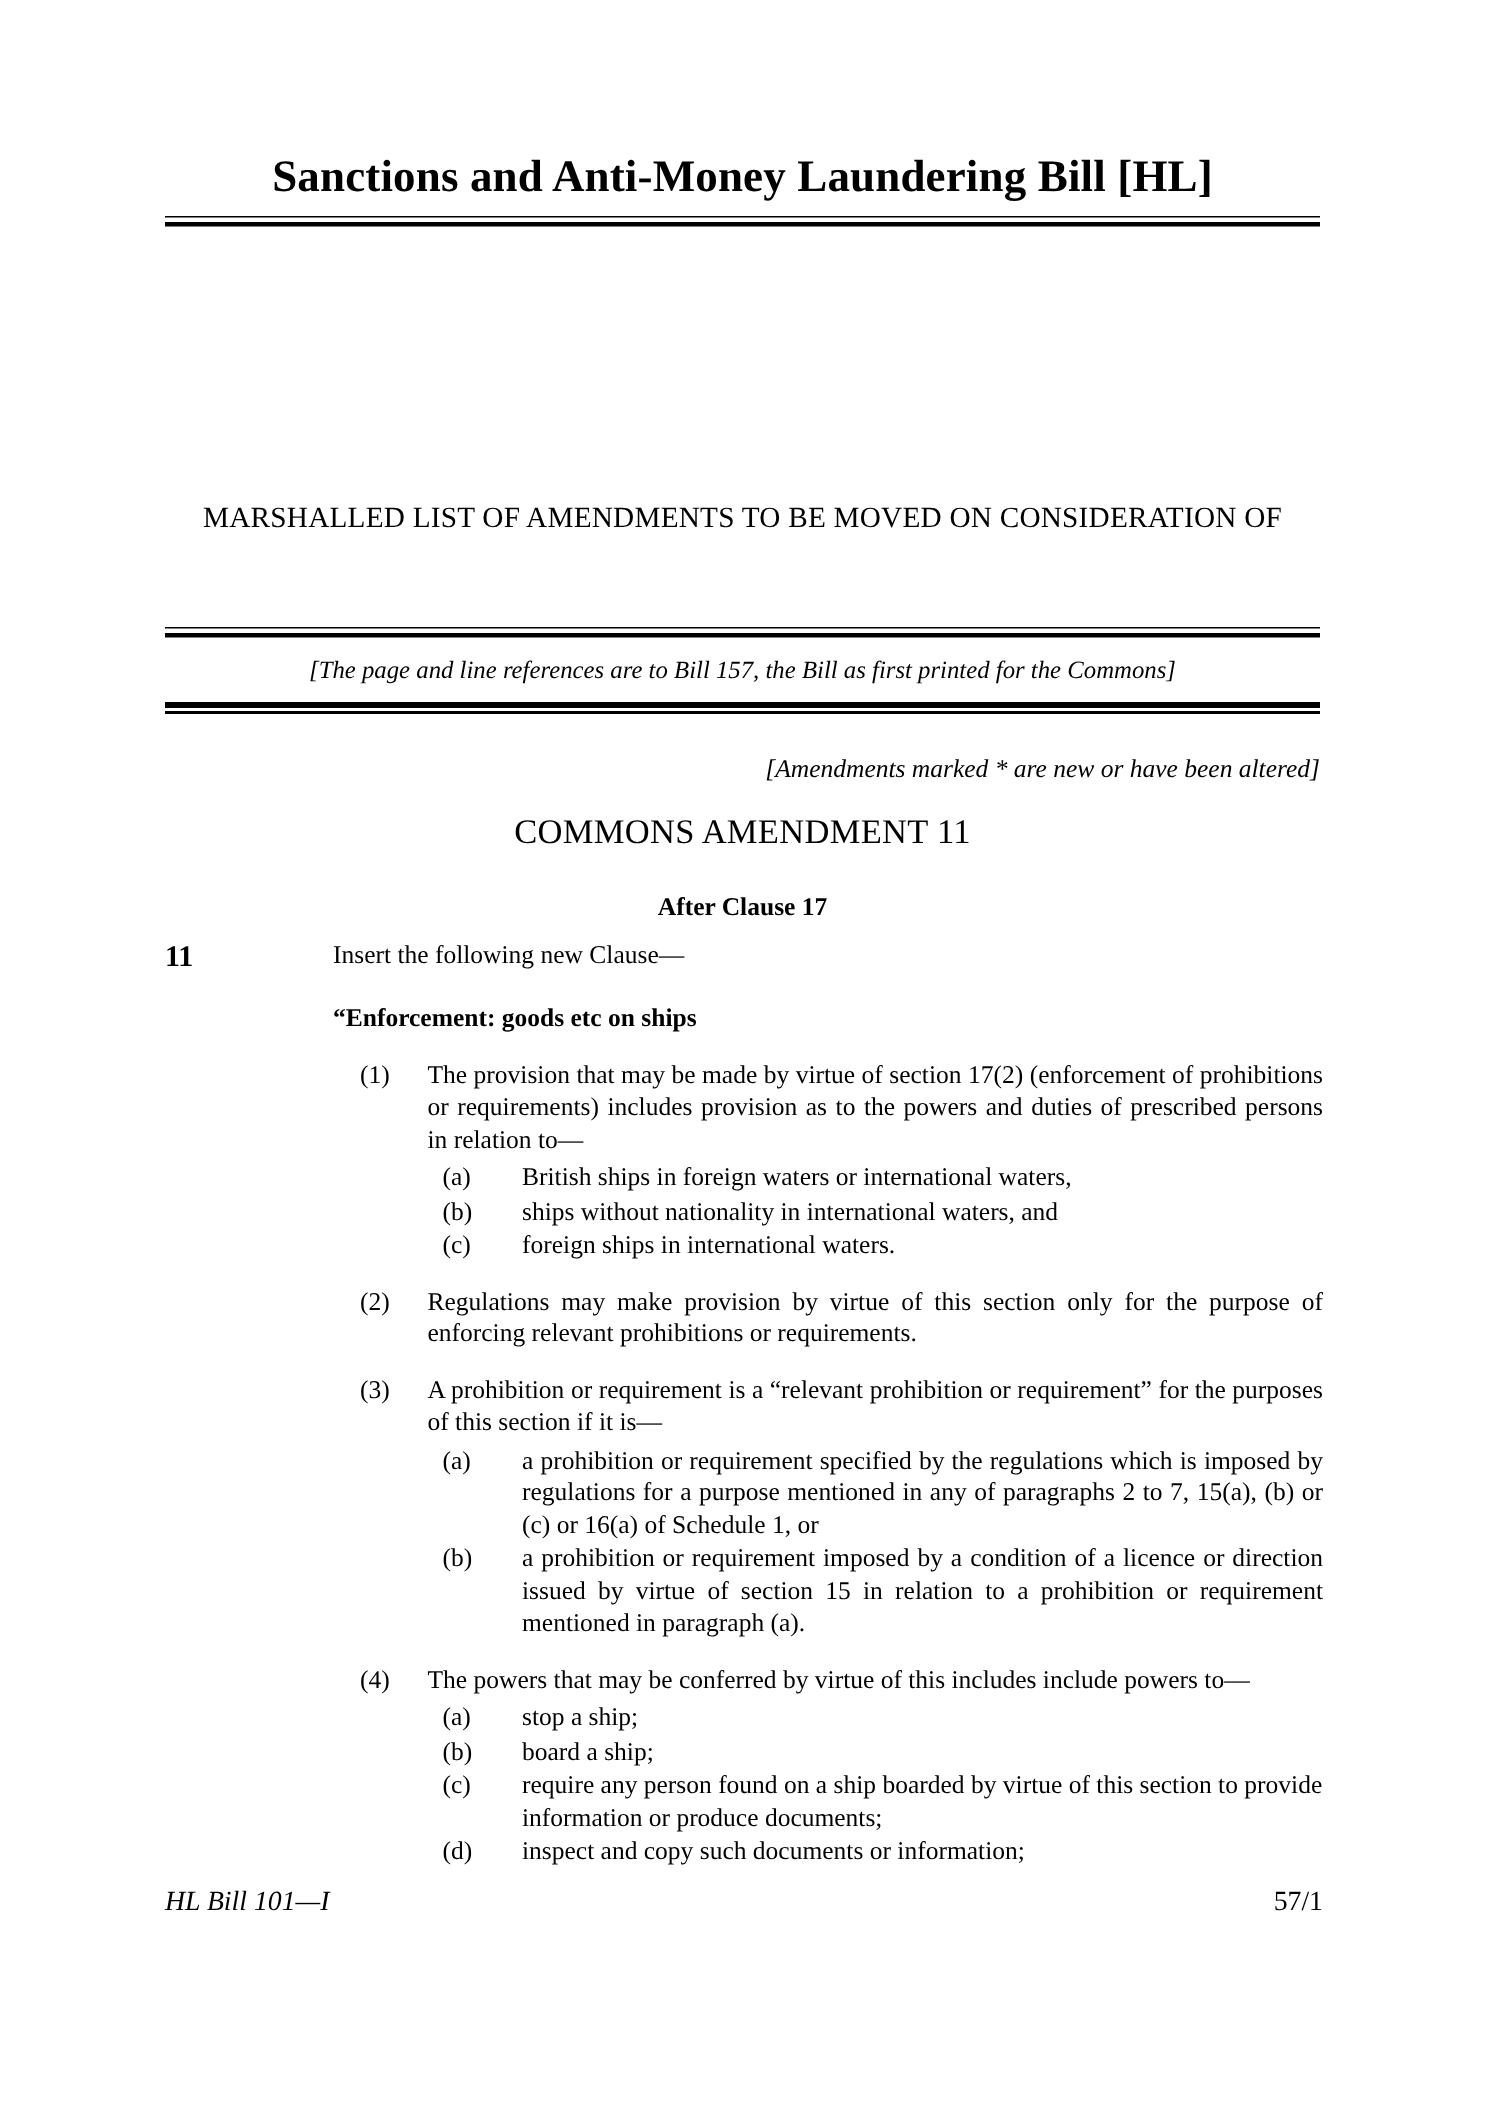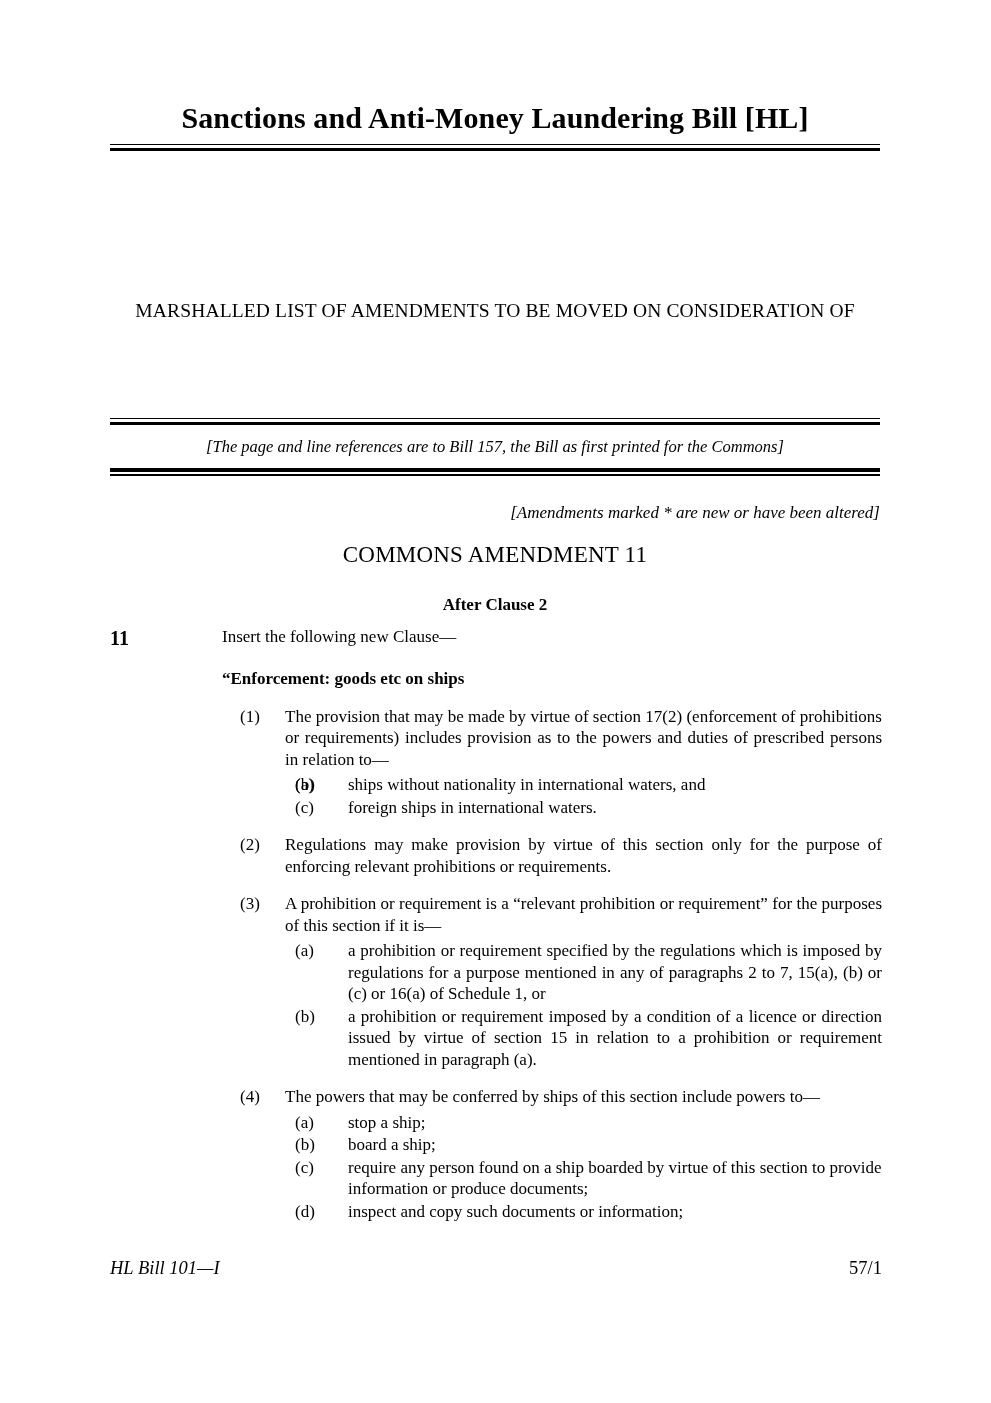--- a/index.html
+++ b/index.html
@@ -80,21 +80,21 @@
   .list-heading {
     position: absolute;
     left: 110px;
     top: 292px;
     width: 770px;
     text-align: center;
     font-size: 19.5px;
     line-height: 1.95;
     letter-spacing: 0.15px;
   }
-  .list-heading .hl-line { display: block; }
+  .list-heading .hl-line { display: block; margin-top: 35px; }
 
   
   .ref-box {
     position: absolute;
     left: 110px;
     top: 418px;
     width: 770px;
   }
   .ref-note {
     text-align: center;
@@ -244,37 +244,38 @@
   <div class="ref-box">
     <div class="rule-double"></div>
     <div class="ref-note">[The page and line references are to Bill 157, the Bill as first printed for the Commons]</div>
     <div class="rule-double-rev"></div>
   </div>
 
   <div class="marked-note">[Amendments marked * are new or have been altered]</div>
 
   <div class="amendment-heading">COMMONS AMENDMENT 11</div>
 
-  <div class="clause-heading">After Clause 2</div>
+  <div class="clause-heading">After Clause 17</div>
 
   <div class="amendment-body">
 
     <div class="amd-row">
       <span class="amd-number">11</span>
       <span class="amd-instruction">Insert the following new Clause—</span>
     </div>
 
     <div class="new-clause-title">“Enforcement: goods etc on ships</div>
 
     <div class="sub">
       <span class="marker">(1)</span>
       <span class="body">The provision that may be made by virtue of section 17(2) (enforcement of prohibitions or requirements) includes provision as to the powers and duties of prescribed persons in relation to—</span>
       <ul class="alpha-list">
         <li class="alpha-item first nojust">
           <span class="marker">(a)</span>
+          <span>British ships in foreign waters or international waters,</span>
         </li>
         <li class="alpha-item nojust">
           <span class="marker">(b)</span>
           <span>ships without nationality in international waters, and</span>
         </li>
         <li class="alpha-item nojust">
           <span class="marker">(c)</span>
           <span>foreign ships in international waters.</span>
         </li>
       </ul>
@@ -295,21 +296,21 @@
         </li>
         <li class="alpha-item">
           <span class="marker">(b)</span>
           <span>a prohibition or requirement imposed by a condition of a licence or direction issued by virtue of section 15 in relation to a prohibition or requirement mentioned in paragraph (a).</span>
         </li>
       </ul>
     </div>
 
     <div class="sub">
       <span class="marker">(4)</span>
-      <span class="body">The powers that may be conferred by ships of this section include powers to—</span>
+      <span class="body">The powers that may be conferred by virtue of this includes include powers to—</span>
       <ul class="alpha-list">
         <li class="alpha-item first nojust">
           <span class="marker">(a)</span>
           <span>stop a ship;</span>
         </li>
         <li class="alpha-item nojust">
           <span class="marker">(b)</span>
           <span>board a ship;</span>
         </li>
         <li class="alpha-item nojust">

